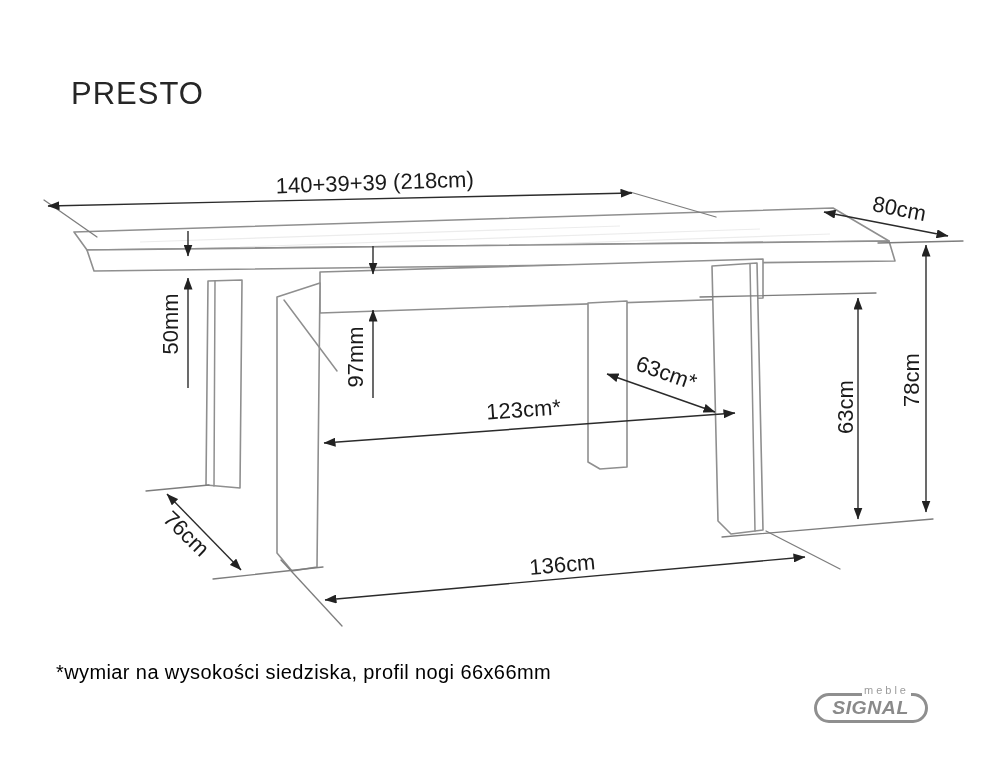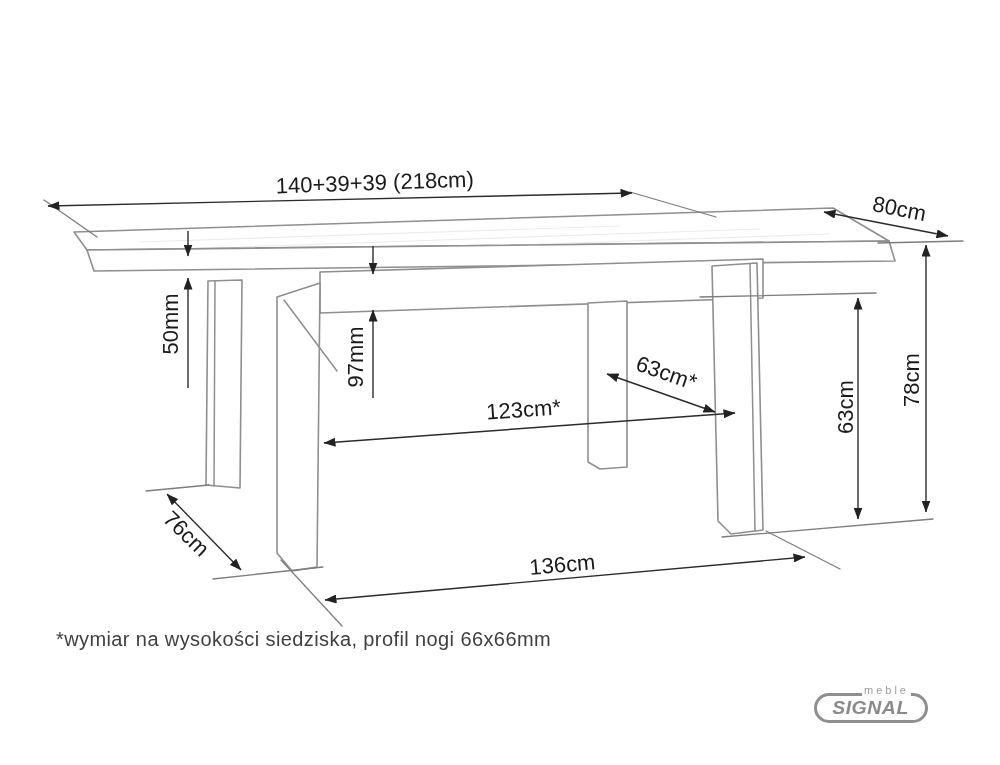--- a/index.html
+++ b/index.html
@@ -5,21 +5,21 @@
   html,body{margin:0;padding:0;background:#ffffff;}
   #stage{
     position:relative;width:1000px;height:765px;background:#ffffff;
     font-family:"Liberation Sans",sans-serif;overflow:hidden;
   }
   #title{
     position:absolute;left:71px;top:76px;font-size:31px;color:#262626;
     letter-spacing:1px;font-weight:400;
   }
   #footnote{
-    position:absolute;left:56px;top:628px;font-size:20px;color:#404040;
+    position:absolute;left:56px;top:661px;font-size:20px;color:#000000;
     letter-spacing:0.4px;
   }
   #logo{position:absolute;left:814px;top:661px;width:120px;height:40px;}
   #logo .pill{
     position:absolute;left:0;top:0;width:108px;height:24px;
     border:3px solid #8f8f8f;border-radius:15px;
     display:flex;align-items:center;justify-content:center;margin-top:32px;
   }
   #logo .brand{
     font-size:18px;font-weight:700;font-style:italic;color:#8a8a8a;
@@ -35,20 +35,21 @@
   .grain{fill:none;stroke:#ececec;stroke-width:1.2;}
   .ext{fill:none;stroke:#7d7d7d;stroke-width:1.3;stroke-linecap:round;}
   .dim{fill:none;stroke:#2b2b2b;stroke-width:1.4;}
   .dtxt{fill:#1a1a1a;font-size:22px;font-family:"Liberation Sans",sans-serif;}
 </style>
 </head>
 <body>
 
 <div id="stage">
 
+  <div id="title">PRESTO</div>
 
   <svg width="1000" height="765" viewBox="0 0 1000 765">
     <defs>
       <marker id="arr" viewBox="0 0 12 9" refX="11.5" refY="4.5" markerWidth="12" markerHeight="9" orient="auto-start-reverse" markerUnits="userSpaceOnUse">
         <path d="M0,0 L12,4.5 L0,9 Z" fill="#222"></path>
       </marker>
     </defs>
 
     <g>
 

